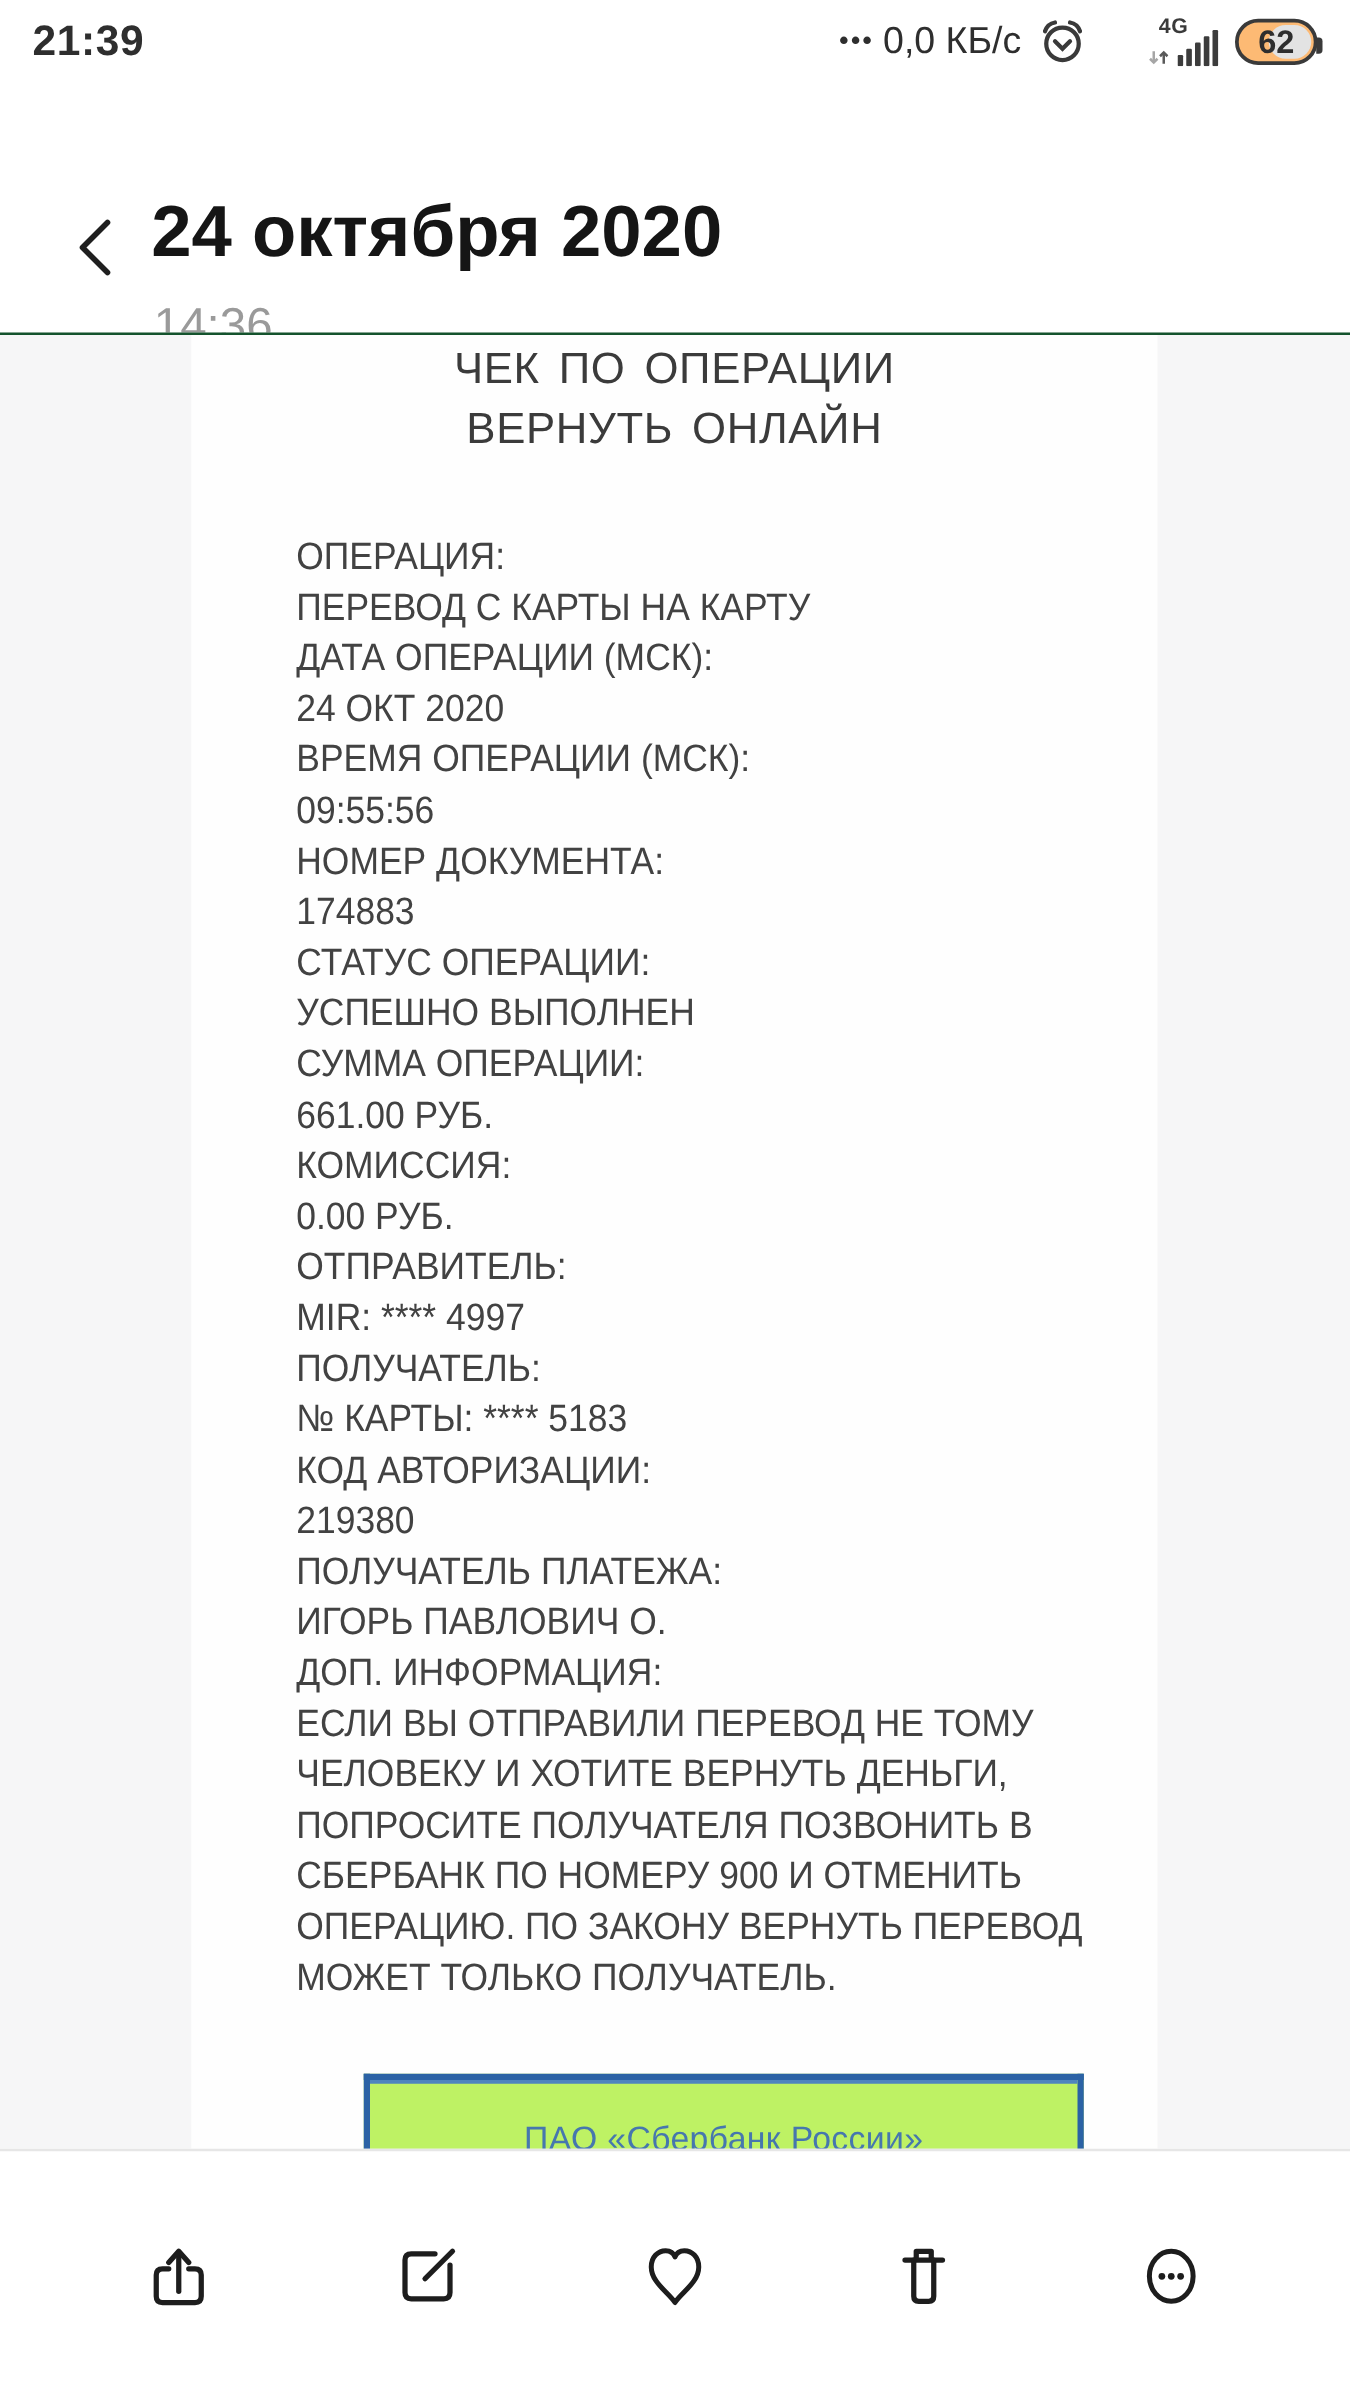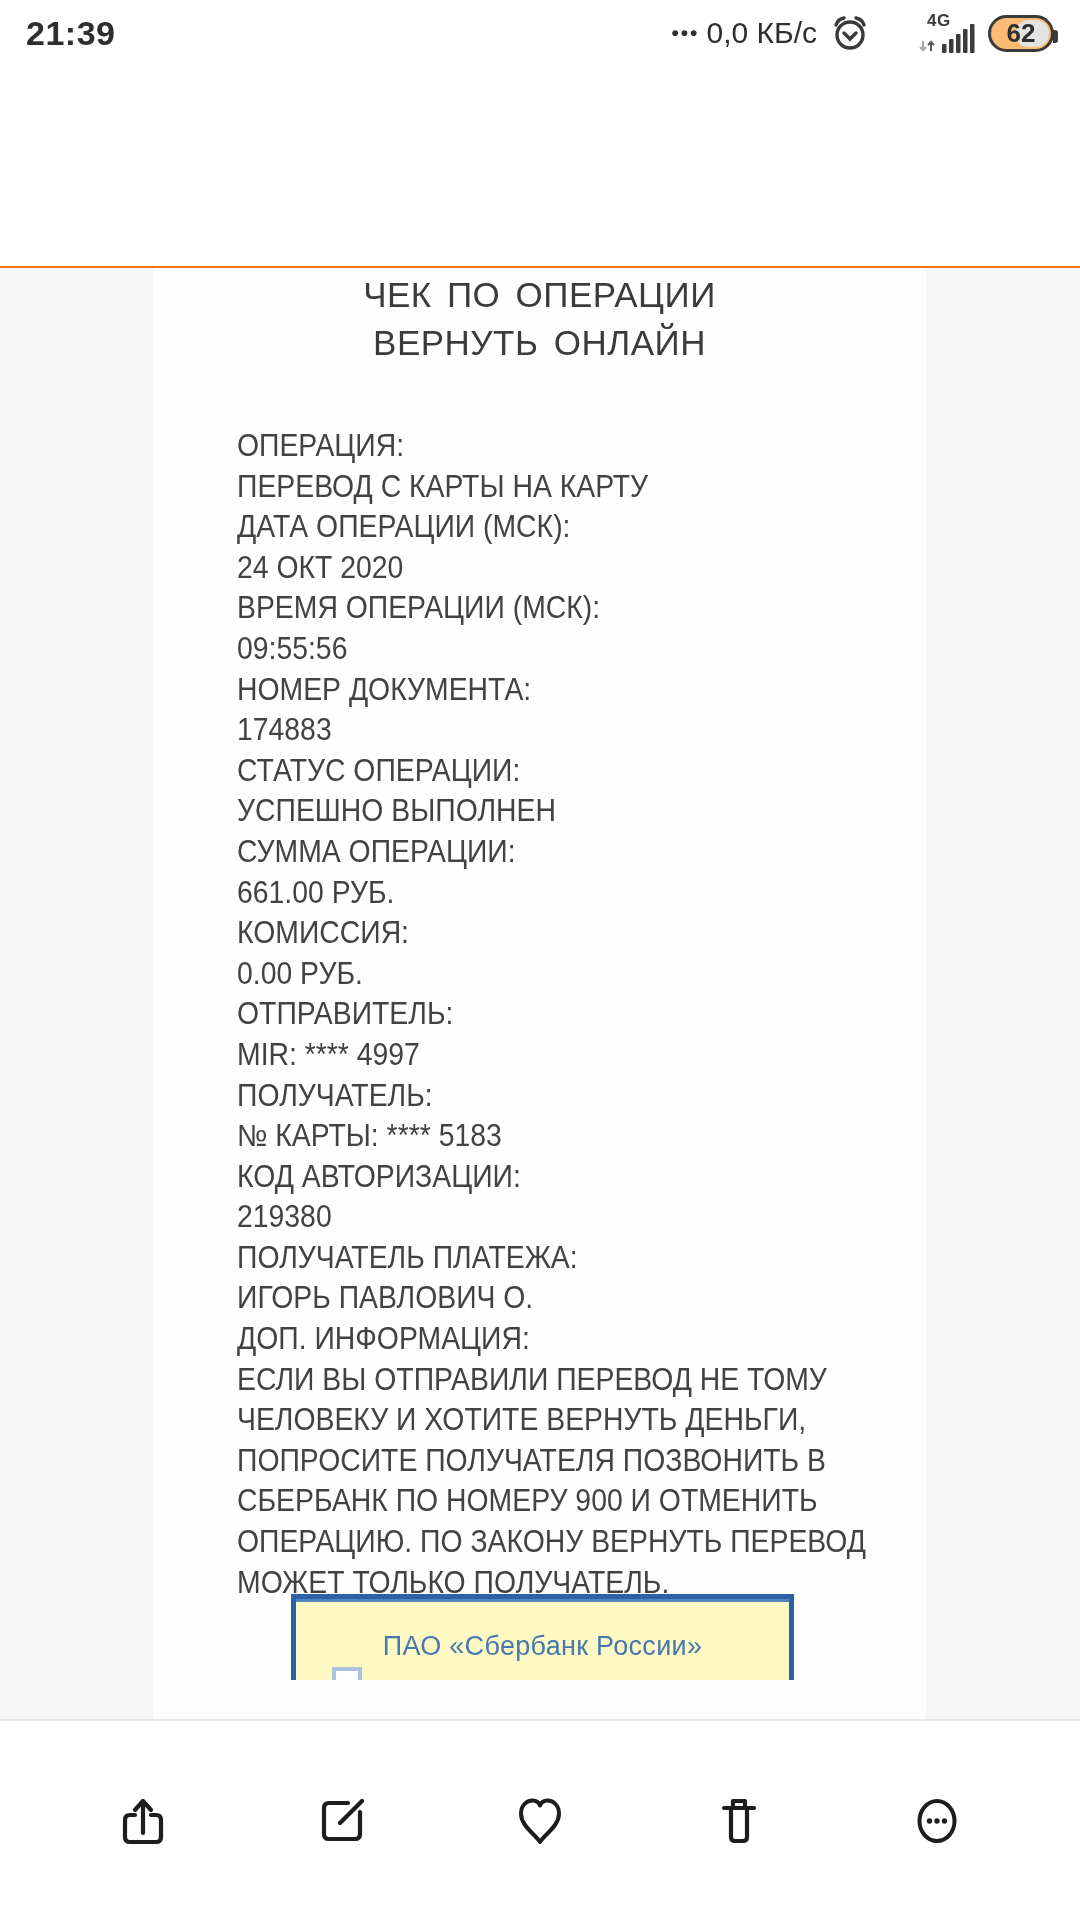--- a/index.html
+++ b/index.html
@@ -24,29 +24,29 @@
   .battery-nub{position:absolute;right:-7px;top:12px;width:5px;height:13px;background:#3a3a3a;border-radius:0 3px 3px 0;}
 
   
   .header{position:absolute;top:66px;left:0;width:1080px;height:200px;background:#fff;}
   .back-btn{position:absolute;left:52px;top:102px;width:48px;height:60px;display:flex;align-items:center;justify-content:center;}
   .header-title{position:absolute;left:121px;top:86px;font-size:58px;font-weight:700;color:#151515;}
   .header-subtitle{position:absolute;left:123px;top:174px;font-size:38px;font-weight:400;color:#9a9a9a;}
 
   
   .viewer{position:absolute;top:266px;left:0;width:1080px;height:1453px;background:#f6f6f7;
-    border-top:2px solid #f97316;}
+    border-top:2px solid #14532d;}
   .photo{position:absolute;left:153px;top:0;width:773px;height:1453px;background:#fefefe;}
   .r-title{position:absolute;left:0;top:3px;width:100%;text-align:center;
     font-size:35px;line-height:48px;color:#3b3b3b;word-spacing:5px;letter-spacing:.5px;}
   .r-body{position:absolute;left:84px;top:157px;width:745px;
     font-size:30.5px;line-height:40.6px;color:#424242;white-space:nowrap;
     transform:scaleX(.93);transform-origin:0 0;}
-  .bank-box{position:absolute;left:138px;top:1326px;width:503px;height:86px;
-    border:5px solid #2b62a5;border-bottom:none;background:#fef9c3;}
+  .bank-box{position:absolute;left:138px;top:1391px;width:576px;height:86px;
+    border:5px solid #2b62a5;border-bottom:none;background:#bef264;}
   .bank-box-top{position:absolute;left:0;top:0;width:100%;height:3px;background:#4e85bd;}
   .bank-name{margin-top:32px;text-align:center;font-size:27px;color:#4677ae;letter-spacing:.3px;}
   .logo-partial{position:absolute;left:36px;bottom:0;width:30px;height:13px;
     border:4px solid #a9c2de;border-bottom:none;background:#fff;}
 
   
   .toolbar{position:absolute;top:1719px;left:0;width:1080px;height:201px;background:#fff;
     border-top:2px solid #e6e6e6;display:flex;justify-content:space-between;align-items:center;padding:0 83px;}
   .tool-btn{width:120px;height:120px;display:flex;align-items:center;justify-content:center;background:none;border:none;padding:0;}
 </style>
@@ -89,20 +89,31 @@
         </svg>
       </div>
       <div class="battery">
         <div class="battery-fill"></div>
         <div class="battery-num">62</div>
         <div class="battery-nub"></div>
       </div>
     </div>
   </div>
 
+  <div class="header">
+    <div class="back-btn">
+      <span style="display:flex;">
+        <svg width="28" height="48" viewBox="0 0 28 48" fill="none" stroke="#1f1f1f" stroke-width="4.5" stroke-linecap="round" stroke-linejoin="round">
+          <polyline points="24,4 4,24 24,44"></polyline>
+        </svg>
+      </span>
+    </div>
+    <div class="header-title">24 октября 2020</div>
+    <div class="header-subtitle">14:36</div>
+  </div>
 
   <div class="viewer">
     <div class="photo">
       <div class="r-title">
         <div>ЧЕК ПО ОПЕРАЦИИ</div>
         <div>ВЕРНУТЬ ОНЛАЙН</div>
       </div>
       <div class="r-body">
         <div>ОПЕРАЦИЯ:</div>
         <div>ПЕРЕВОД С КАРТЫ НА КАРТУ</div>

